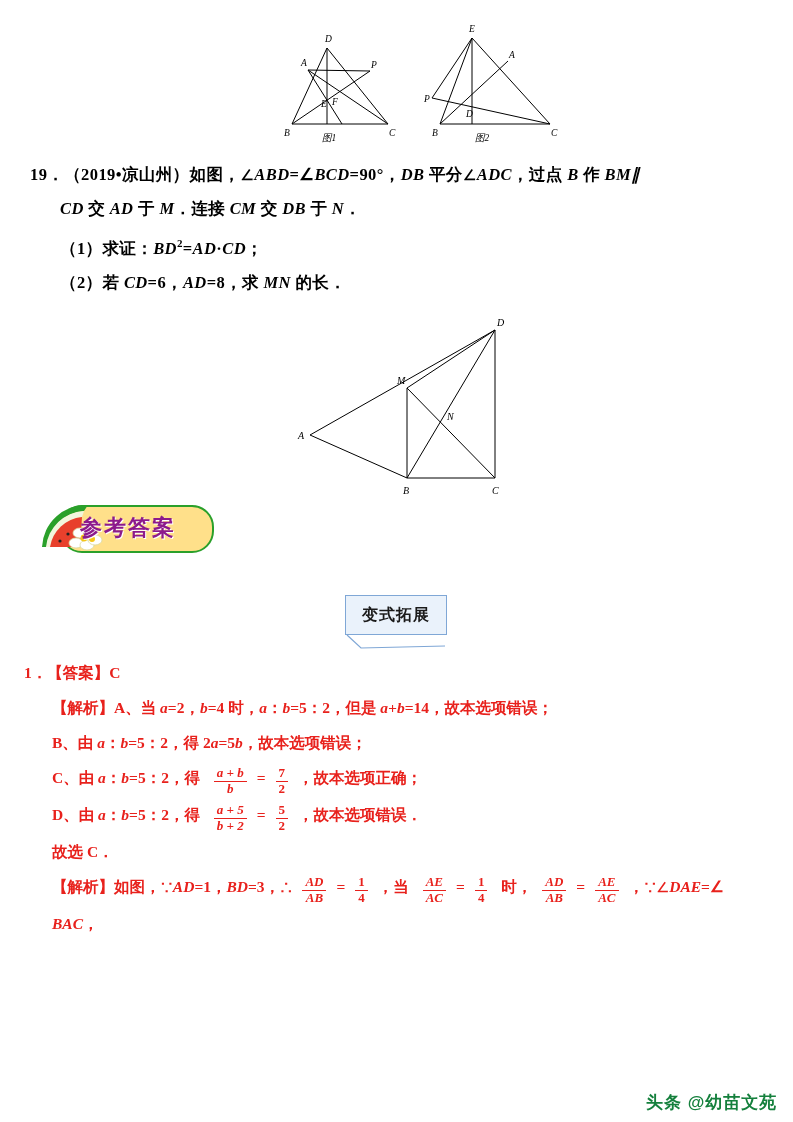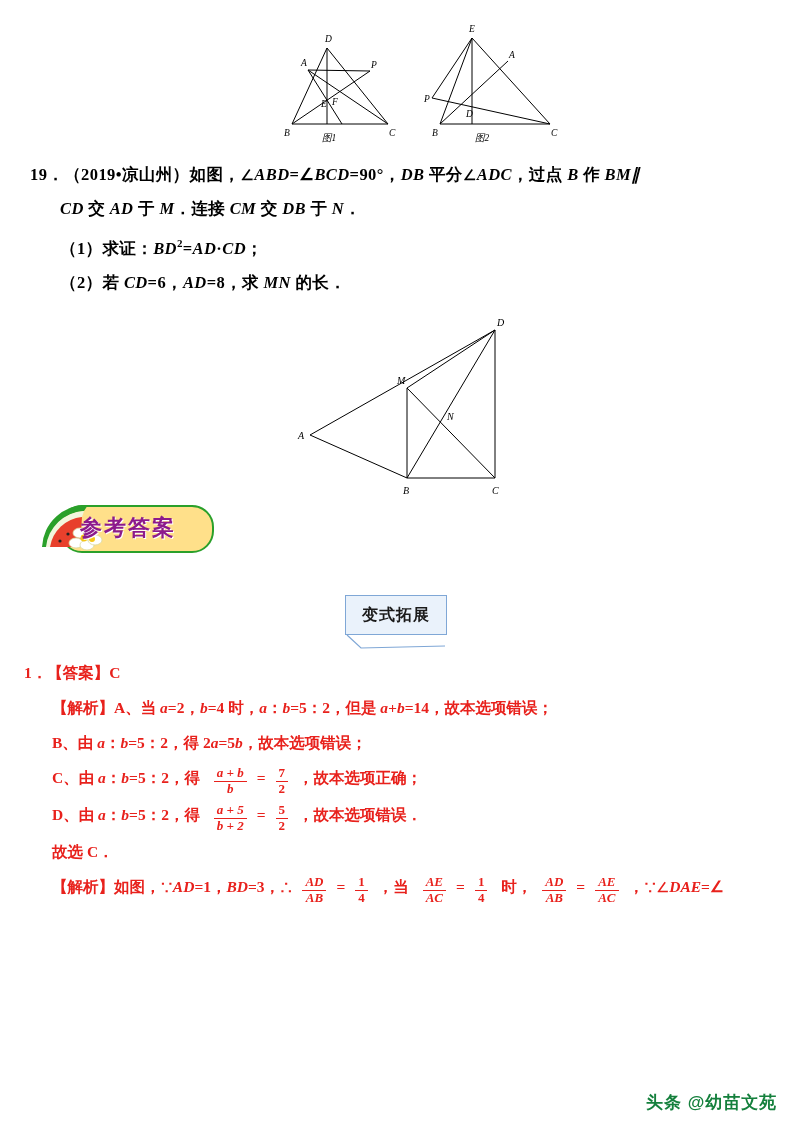--- a/index.html
+++ b/index.html
@@ -223,17 +223,20 @@
 
     <div class="line ind">
       <span>故选 C．</span>
     </div>
 
 
     <div class="line ind">
       <span>【解析】如图，∵</span><span class="it">AD</span><span>=1，</span><span class="it">BD</span><span>=3，∴</span><span class="frac it"><span class="num">AD</span><span class="den">AB</span></span><span>=</span><span class="frac"><span class="num">1</span><span class="den">4</span></span><span>，当 </span><span class="frac it"><span class="num">AE</span><span class="den">AC</span></span><span>=</span><span class="frac"><span class="num">1</span><span class="den">4</span></span><span> 时，</span><span class="frac it"><span class="num">AD</span><span class="den">AB</span></span><span>=</span><span class="frac it"><span class="num">AE</span><span class="den">AC</span></span><span>，∵∠</span><span class="it">DAE</span><span>=∠</span>
     </div>
 
+    <div class="line ind">
+      <span class="it">BAC</span><span>，</span>
+    </div>
   </div>
 
   <div class="foot">头条 @幼苗文苑</div>
 
 </div>
 
 </body></html>

